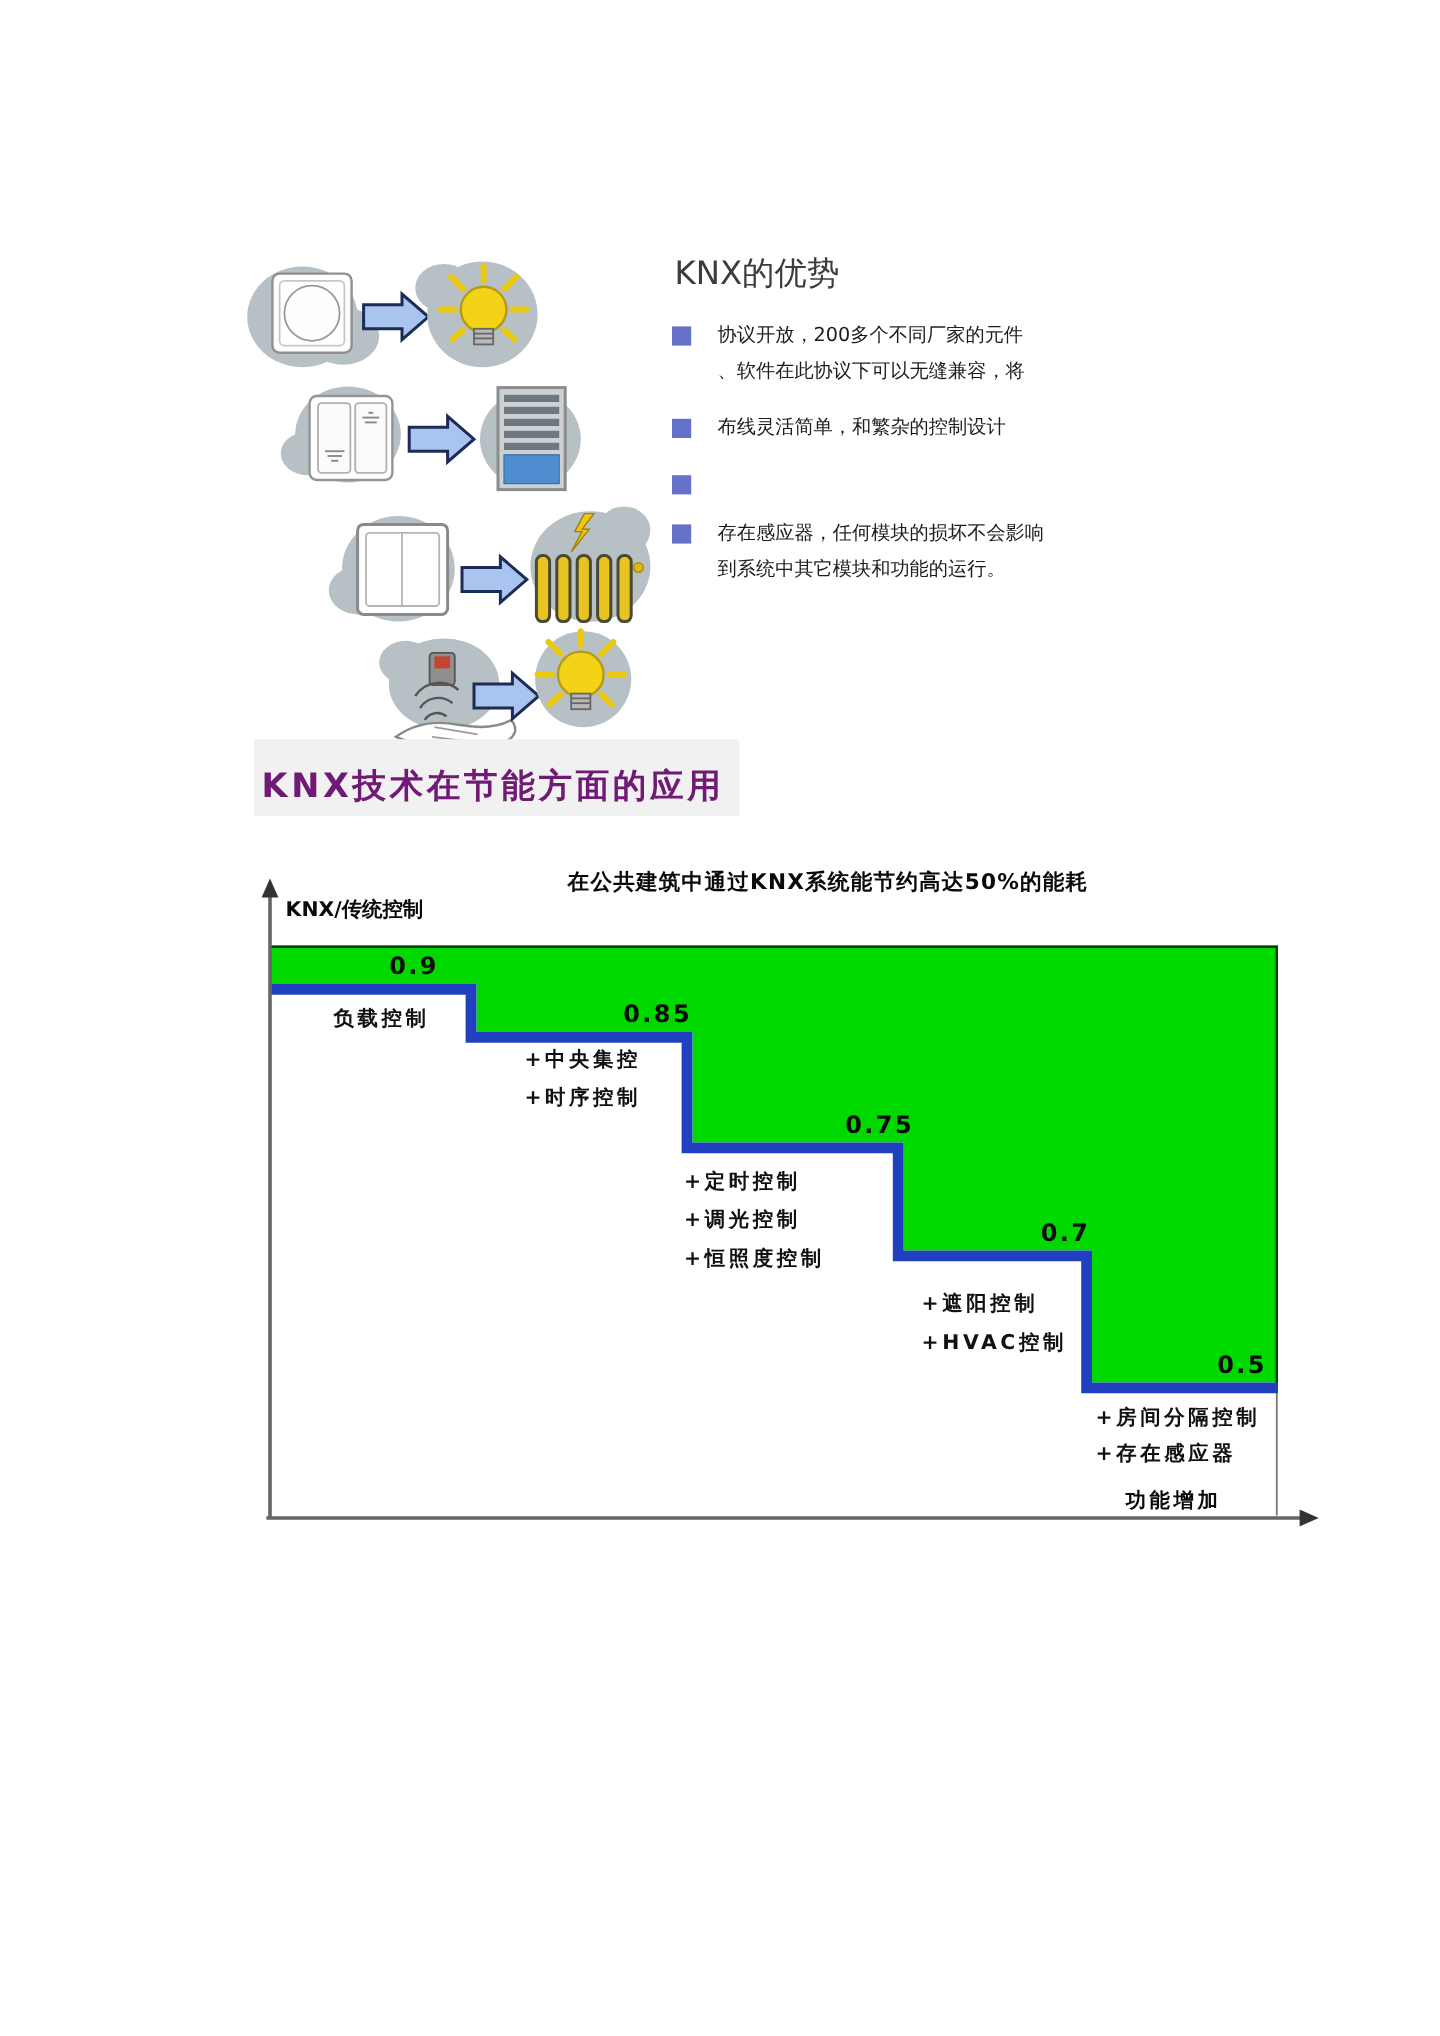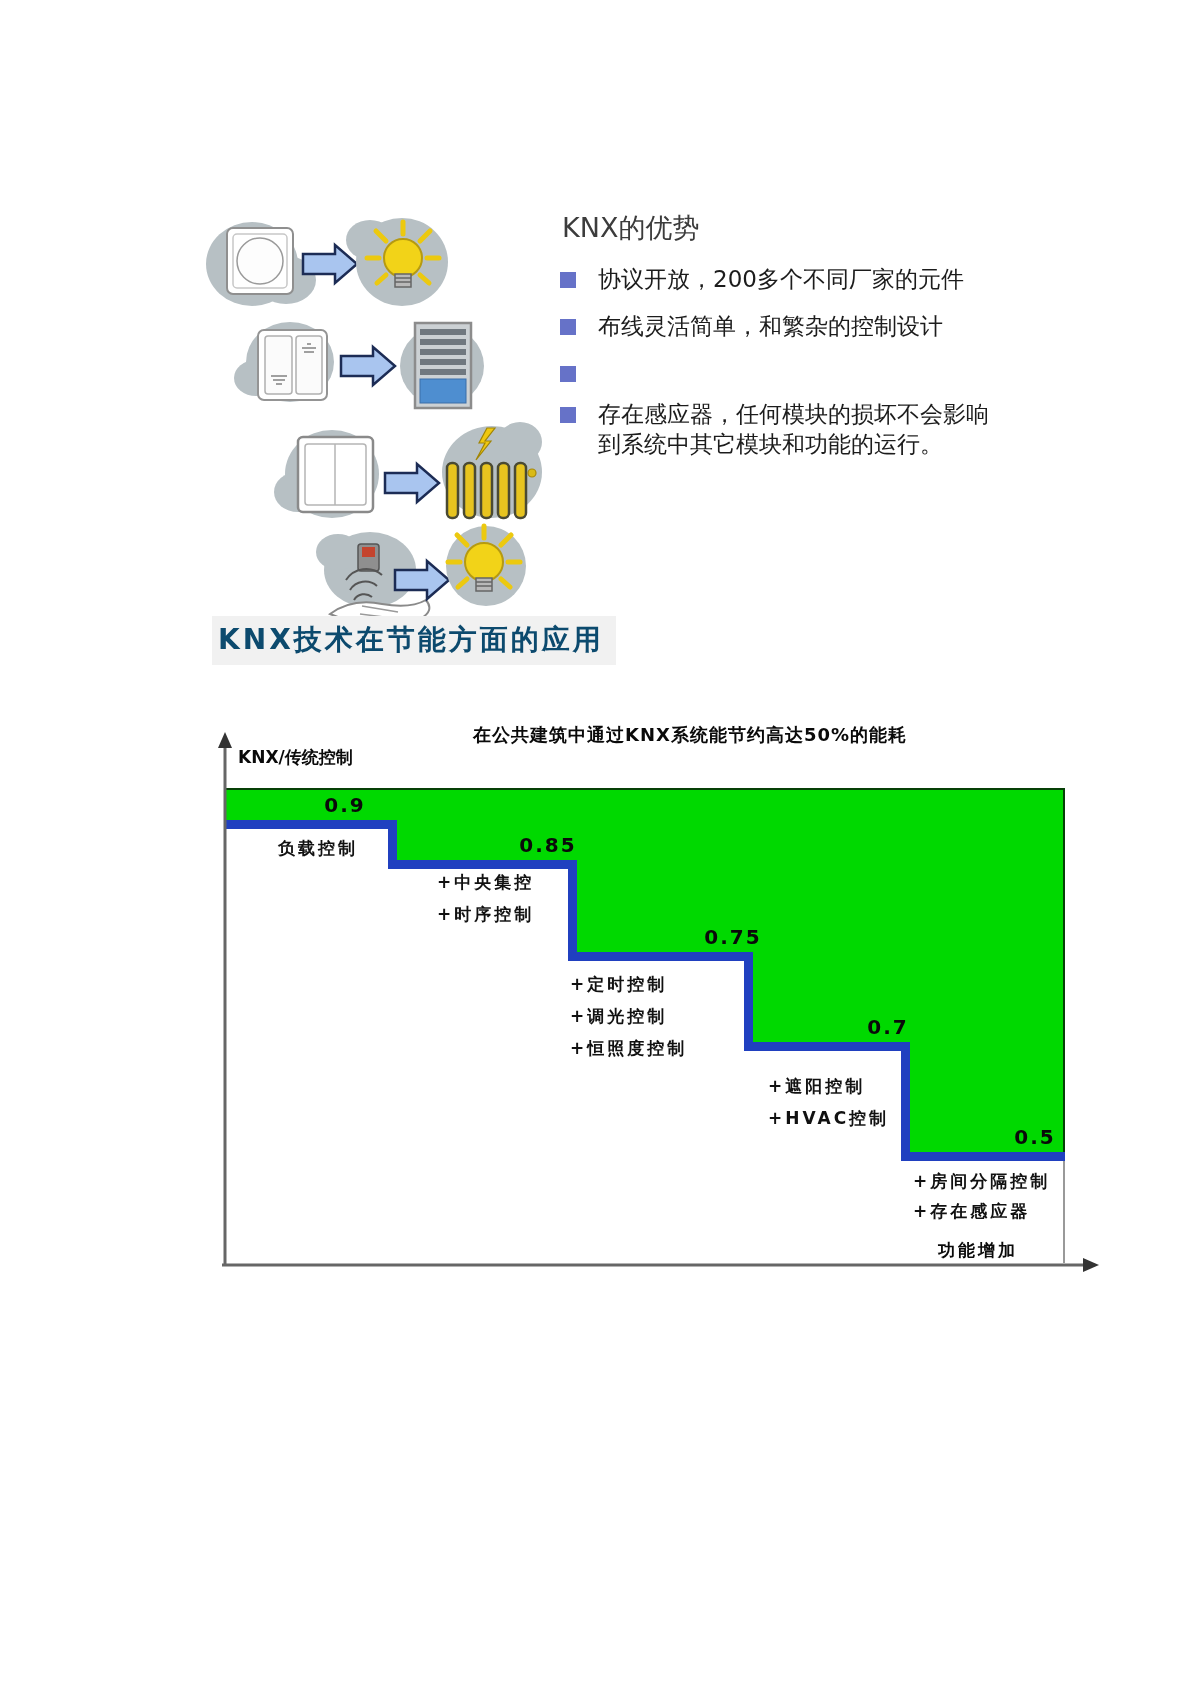--- a/index.html
+++ b/index.html
@@ -5,25 +5,25 @@
   html,body{margin:0;padding:0;background:#fff;}
   #page{
     position:relative;width:1200px;height:1697px;background:#ffffff;overflow:hidden;
     font-family:"DejaVu Sans","Liberation Sans",sans-serif;color:#1b1b1b;margin-top:40px;
   }
   
   .adv{position:absolute;left:560px;top:170px;width:436px;}
   .adv-title{font-size:27px;color:#3c3c3c;margin:0 0 18px 2px;font-weight:400;}
   .bullet{display:flex;align-items:flex-start;margin-bottom:17px;}
   .bullet .sq{flex:0 0 16px;width:16px;height:16px;background:#6672c8;margin:8px 22px 0 0;}
-  .bullet .txt{font-size:23px;line-height:30px;color:#1c1c1c;}
+  .bullet .txt{font-size:16px;line-height:30px;color:#1c1c1c;}
   
   .sec-title{
-    position:absolute;left:212px;top:576px;font-size:28px;font-weight:bold;color:#0c4a6e;
-    letter-spacing:3px;background:#f1f1f1;padding:5px 12px 6px 6px;
+    position:absolute;left:212px;top:576px;font-size:28px;font-weight:bold;color:#701a75;
+    letter-spacing:3px;background:#f1f1f1;padding:20px 12px 6px 6px;
   }
   
   svg text{font-family:"DejaVu Sans","Liberation Sans",sans-serif;}
   .chart-title{font-size:18px;font-weight:bold;fill:#0a0a0a;letter-spacing:1px;}
   .axis-label{font-size:17px;font-weight:bold;fill:#0a0a0a;}
   .step-val{font-size:20px;font-weight:bold;fill:#0a0a0a;letter-spacing:2px;}
   .fn-label{font-size:17px;font-weight:bold;fill:#111;letter-spacing:3px;}
 </style>
 </head>
 <body>
@@ -142,20 +142,21 @@
     </g>
   </svg>
 
   <div class="adv">
     <h2 class="adv-title">KNX的优势</h2>
 
     <div class="bullet">
       <span class="sq"></span>
       <div class="txt">
         <div>协议开放，200多个不同厂家的元件</div>
+        <div>、软件在此协议下可以无缝兼容，将</div>
       </div>
     </div>
 
     <div class="bullet">
       <span class="sq"></span>
       <div class="txt">
         <div>布线灵活简单，和繁杂的控制设计</div>
       </div>
     </div>
 

